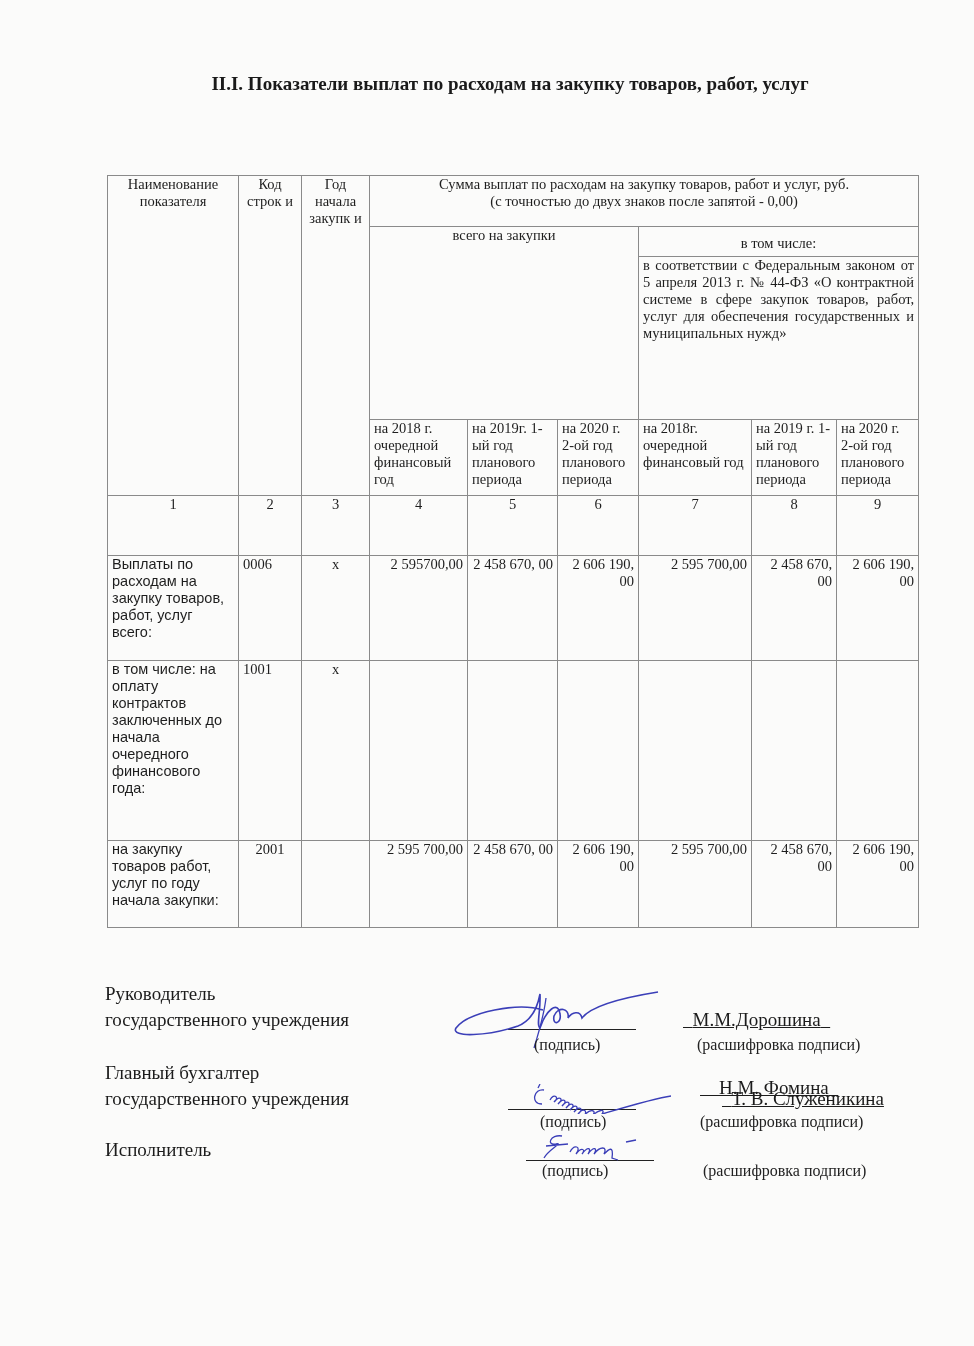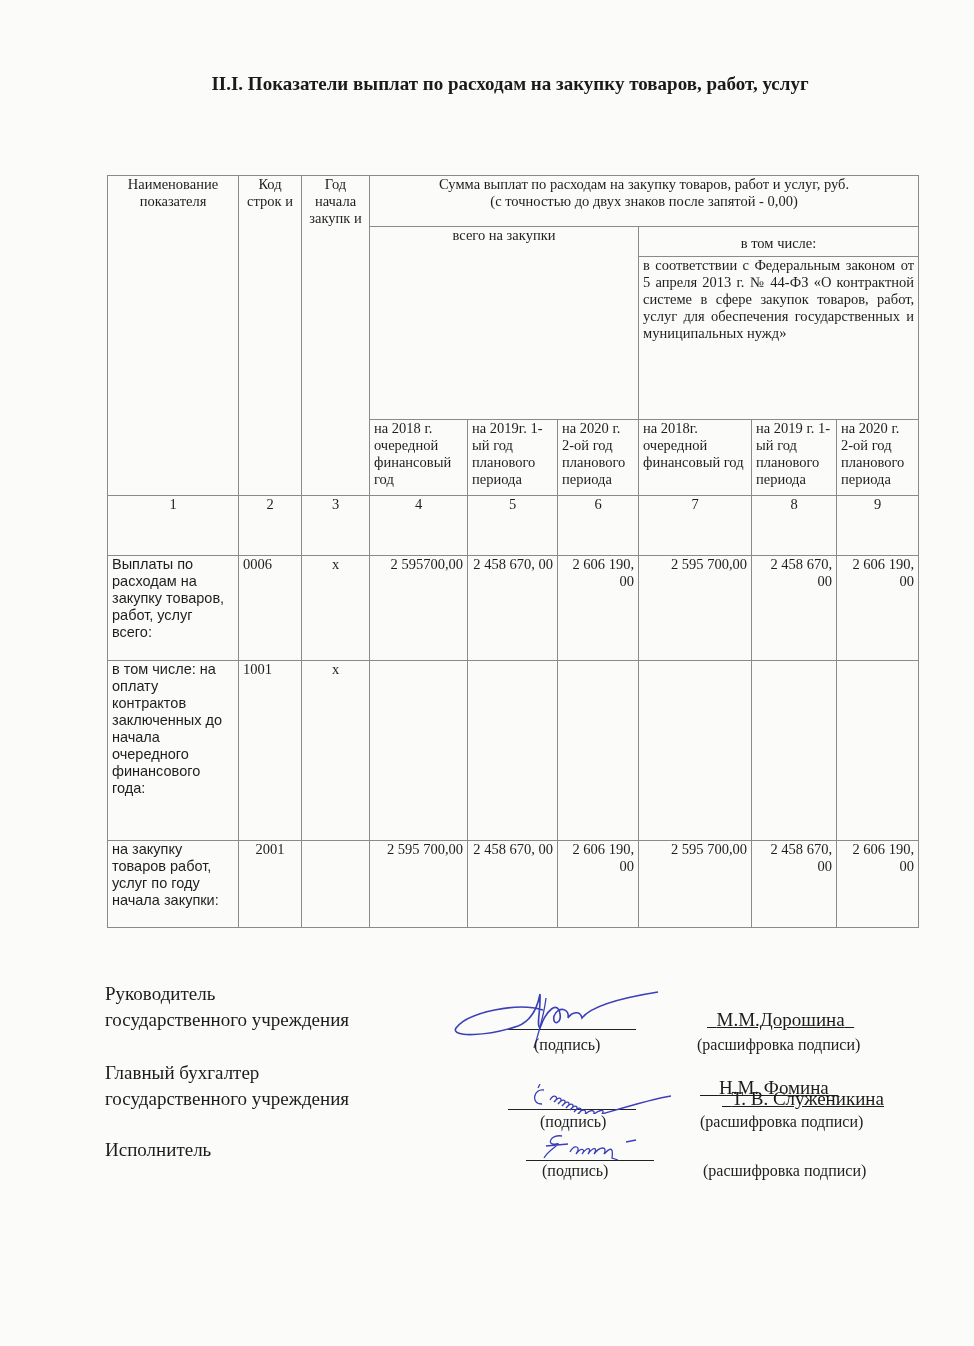--- a/index.html
+++ b/index.html
@@ -138,21 +138,21 @@
 
 <div>
   <div class="sig sig-label" style="top:982px">Руководитель</div>
   <div class="sig sig-label" style="top:1008px">государственного учреждения</div>
   <div class="sig-line" style="left:508px; top:1029px; width:128px"></div>
   <svg width="220" height="70" style="position:absolute; left:448px; top:980px">
     <path d="M95 30 C 70 22, 20 32, 8 48 C 2 58, 40 56, 70 46 C 85 40, 90 25, 92 14 C 93 30, 88 45, 92 48 C 98 30, 110 20, 112 34 C 114 44, 104 46, 106 36 C 110 26, 122 28, 120 38 C 124 32, 132 30, 134 38 C 140 30, 160 20, 210 12" stroke="#3b3fb8" stroke-width="1.6" fill="none"></path>
     <path d="M98 18 C 96 35, 90 55, 86 68" stroke="#3b3fb8" stroke-width="1.3" fill="none"></path>
   </svg>
   <div class="caption" style="left:534px; top:1036px">(подпись)</div>
-  <div class="sig under" style="left:707px; top:1008px; white-space:pre">  <span>М.М.Дорошина</span>  </div>
+  <div class="sig under" style="left:683px; top:1008px; white-space:pre">  <span>М.М.Дорошина</span>  </div>
   <div class="caption" style="left:697px; top:1036px">(расшифровка подписи)</div>
 </div>
 
 <div>
   <div class="sig sig-label" style="top:1061px">Главный бухгалтер</div>
   <div class="sig sig-label" style="top:1087px">государственного учреждения</div>
   <div class="sig-line" style="left:508px; top:1109px; width:128px"></div>
   <svg width="160" height="30" style="position:absolute; left:526px; top:1084px">
     <path d="M18 6 C 8 4, 4 20, 16 20 M 12 4 L 14 0 M 24 16 c 4 -8, 10 -2, 4 2 c 6 -8, 10 -2, 4 2 c 6 -8, 10 -2, 4 2 c 6 -8, 10 -2, 4 2 c 6 -8, 10 -2, 4 2 c 6 -8, 10 -2, 4 2 c 6 -8, 10 -2, 4 2 c 6 -8, 10 -2, 6 2 c 6 -8, 14 -6, 8 0 c 6 -6, 14 -8, 10 -2 C 110 20, 130 14, 145 12" stroke="#3b3fb8" stroke-width="1.3" fill="none"></path>
   </svg>

